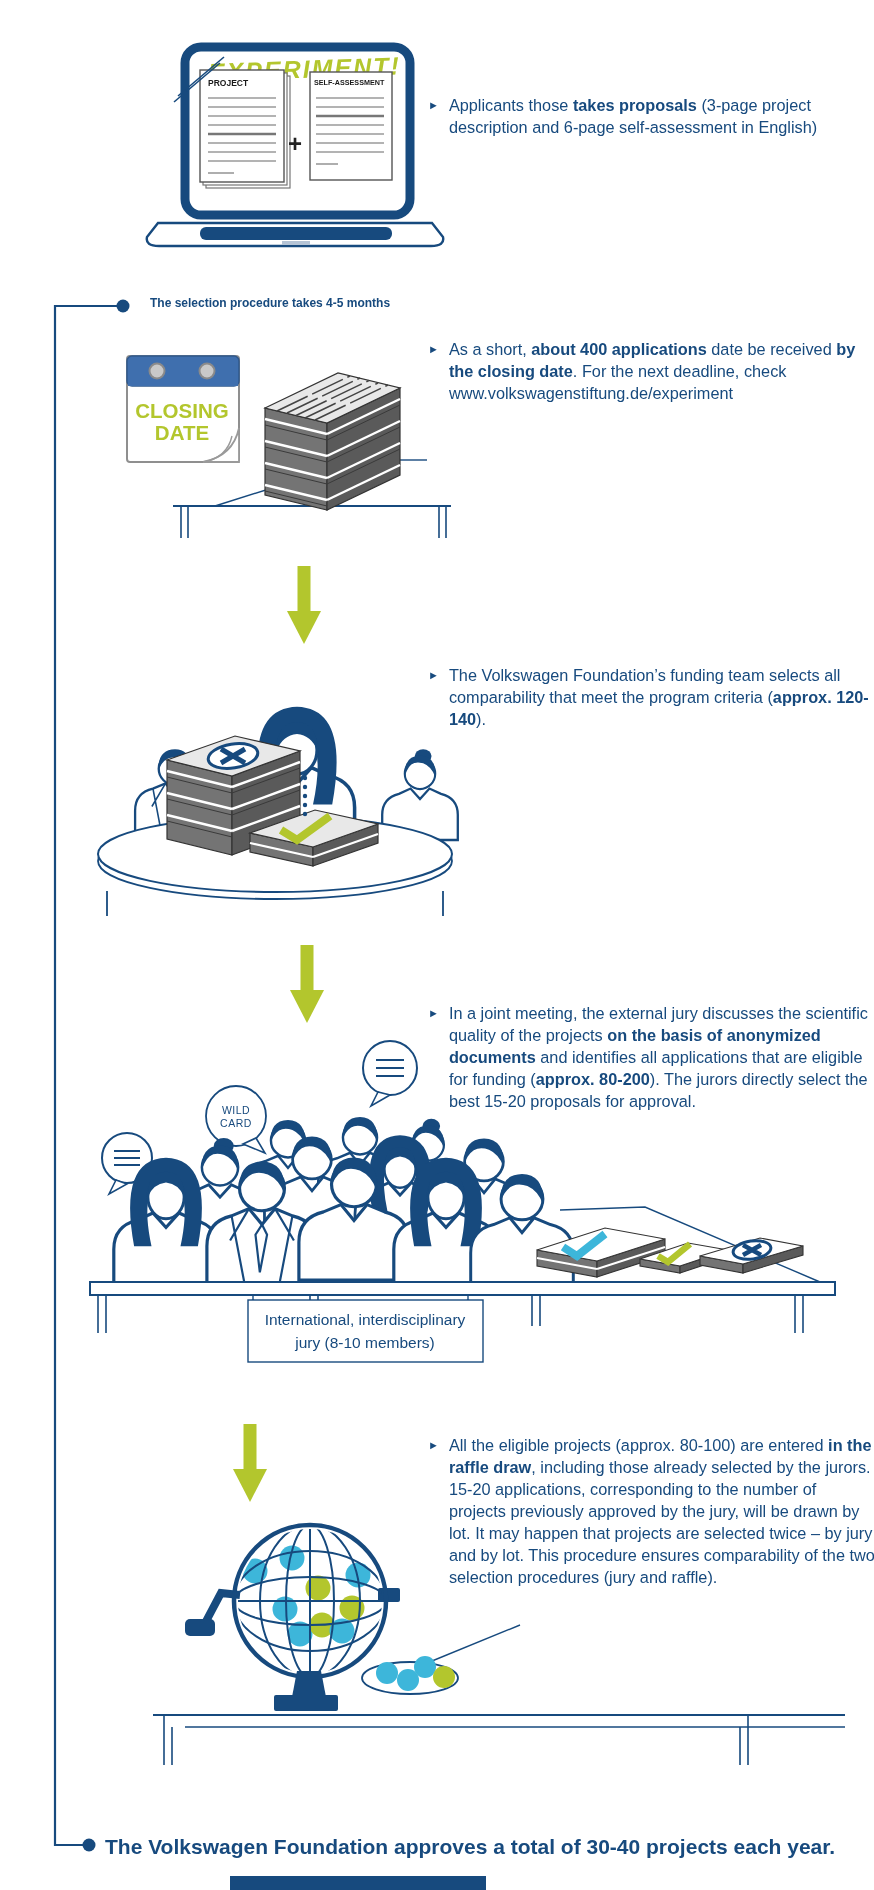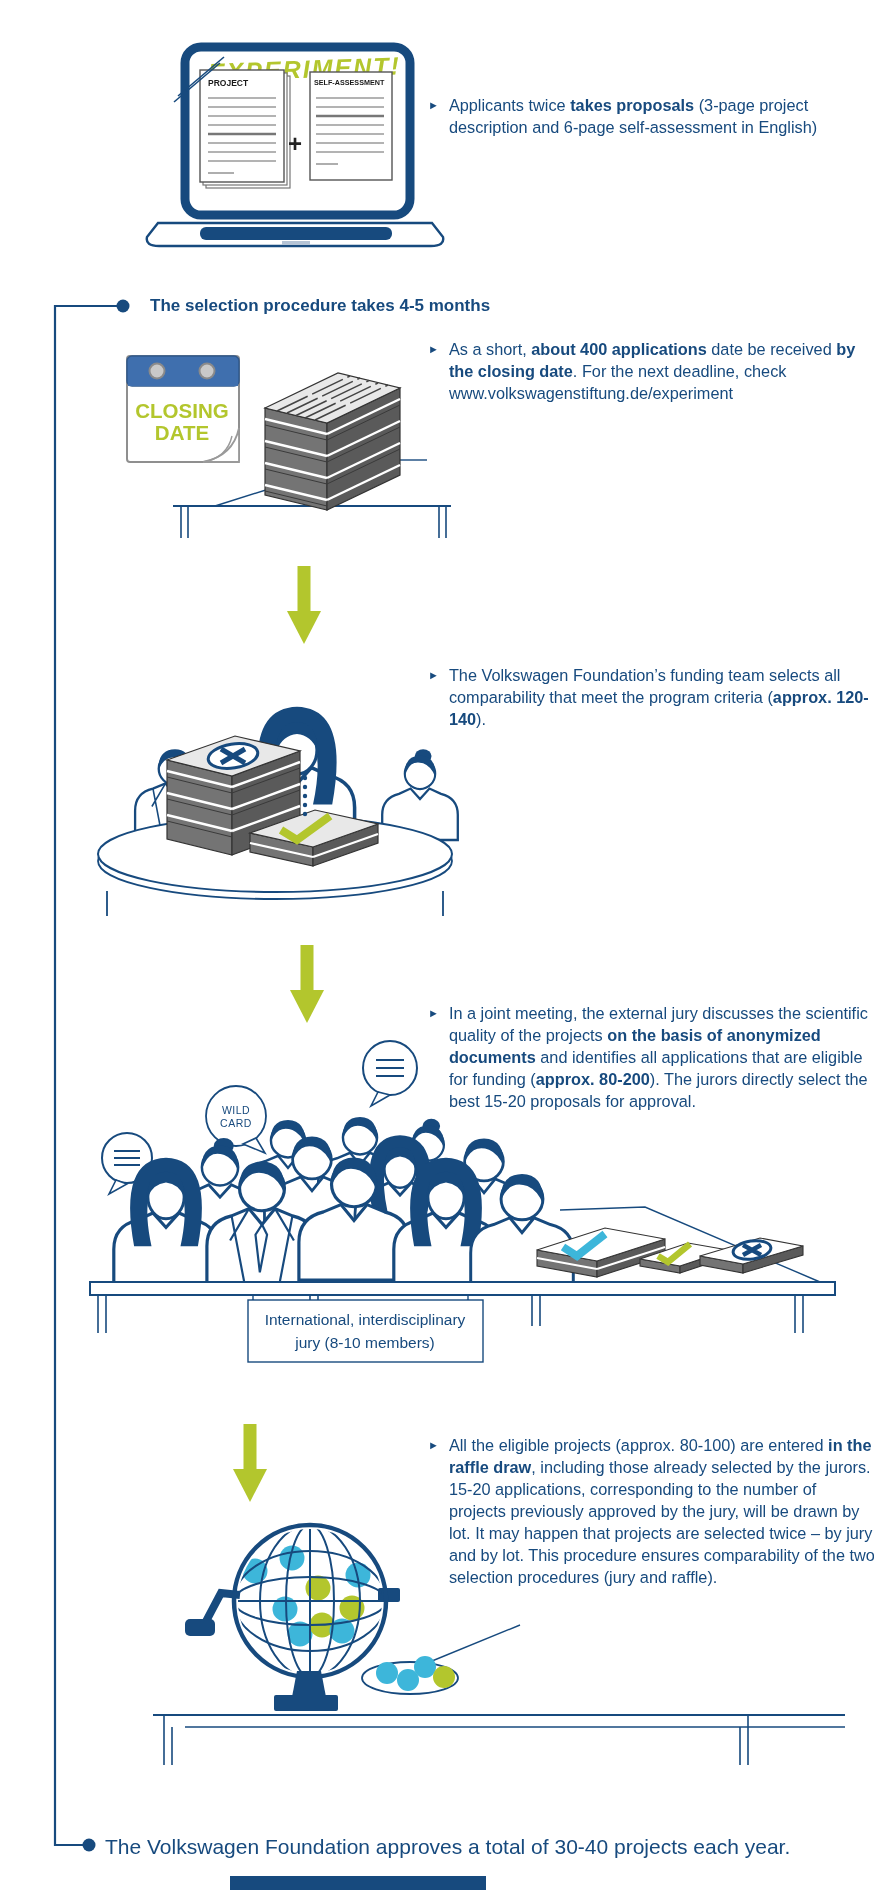--- a/index.html
+++ b/index.html
@@ -3,22 +3,22 @@
 <meta charset="utf-8">
 <style>
   html,body{margin:0;padding:0;background:#fff;}
   .page{position:relative;width:874px;height:1890px;background:#fff;overflow:hidden;
         font-family:"Liberation Sans", sans-serif;color:#174a7e;}
   svg{position:absolute;display:block;}
   .step{position:absolute;display:flex;gap:10px;width:448px;font-size:16.3px;line-height:22px;color:#174a7e;}
   .step .tri{font-size:11px;line-height:22px;flex:0 0 auto;color:#174a7e;}
   .step .txt{flex:1 1 auto;}
   .step .b{font-weight:700;}
-  .note{position:absolute;font-weight:700;font-size:17px;color:#174a7e;white-space:nowrap;text-align:center;}
-  .final-note{position:absolute;font-weight:400;font-size:21px;color:#174a7e;white-space:nowrap;}
+  .note{position:absolute;font-weight:700;font-size:12px;color:#174a7e;white-space:nowrap;text-align:center;}
+  .final-note{position:absolute;font-weight:700;font-size:21px;color:#174a7e;white-space:nowrap;}
   .footer-bar{position:absolute;background:#174a7e;}
   text{font-family:"Liberation Sans", sans-serif;}
 </style>
 </head>
 <body>
 
 <div class="page">
 
   <svg width="0" height="0">
     <defs>
@@ -92,21 +92,21 @@
     </g>
     <g>
       <path d="M28,181 L302,181 L313,195 Q315,204 301,204 L29,204 Q15,204 17,195 Z" fill="#fff" stroke="#174a7e" stroke-width="2.4"></path>
       <rect x="70" y="185" width="192" height="13" rx="6" fill="#174a7e"></rect>
       <rect x="152" y="199" width="28" height="4" fill="#b5c4d6"></rect>
     </g>
   </svg>
 
   <div class="step" style="left:428px;top:94px">
     <span class="tri">►</span>
-    <div class="txt"><span>Applicants twice </span><span class="b">takes proposals</span><span> (3-page project description and 6-page self-assessment in English)</span></div>
+    <div class="txt"><span>Applicants those </span><span class="b">takes proposals</span><span> (3-page project description and 6-page self-assessment in English)</span></div>
   </div>
 
   <div class="note" style="left:150px;top:296px">The selection procedure takes 4-5 months</div>
 
   <svg width="360" height="220" viewBox="0 0 360 220" style="left:95px;top:330px">
     <g stroke="#174a7e" fill="none">
       <line x1="78" y1="176" x2="356" y2="176" stroke-width="2"></line>
       <line x1="120" y1="176" x2="196" y2="152" stroke-width="1.4"></line>
       <line x1="300" y1="130" x2="332" y2="130" stroke-width="1.4"></line>
       <line x1="86" y1="176" x2="86" y2="208" stroke-width="1.6"></line>

